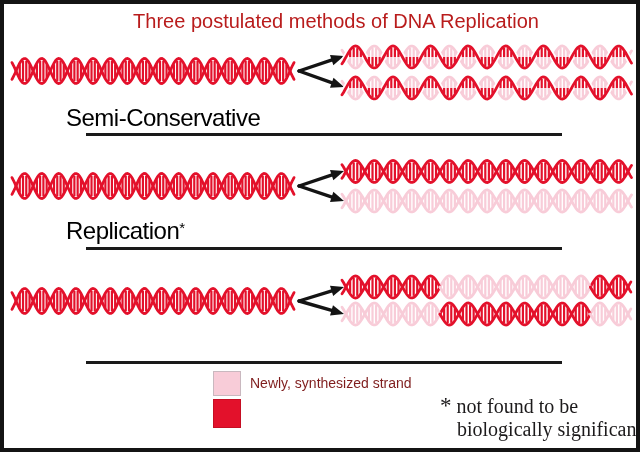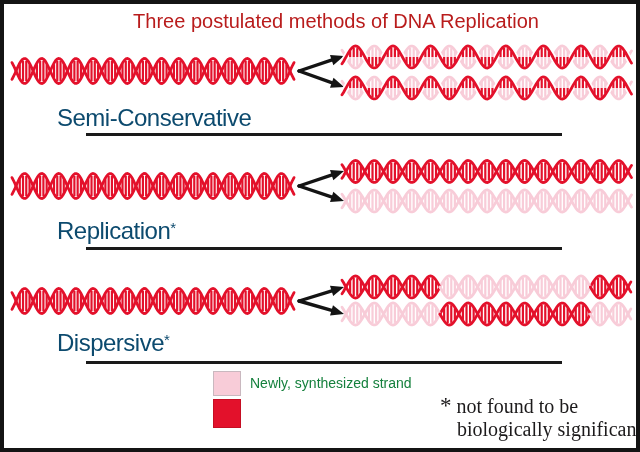--- a/index.html
+++ b/index.html
@@ -9,31 +9,31 @@
   }
   .border-overlay{
     position:absolute;inset:0;border:4px solid #141414;z-index:6;pointer-events:none;
   }
   .title{
     position:absolute;top:10px;left:0;width:100%;text-align:center;
     font-family:Liberation Sans, sans-serif;font-size:20px;color:#b91c1c;margin-left:16px;
   }
   #diagram-svg{position:absolute;left:0;top:0;}
   .section-label{
-    position:absolute;left:57px;font-size:24px;letter-spacing:-0.5px;
-    color:#0c4a6e;line-height:1;white-space:nowrap;
+    position:absolute;left:66px;font-size:24px;letter-spacing:-0.5px;
+    color:#000000;line-height:1;white-space:nowrap;
   }
   .section-label sup{font-size:15px;vertical-align:6px;letter-spacing:0;}
   .label-1{top:106px}.label-2{top:219px}.label-3{top:331px}
   .underline{position:absolute;left:86px;width:476px;height:3px;background:#1a1a1a;}
   .ul-1{top:133px}.ul-2{top:247px}.ul-3{top:361px}
   .legend-swatch{position:absolute;left:213px;width:28px;box-sizing:border-box;}
   .swatch-pink{top:371px;height:25px;border:1px solid #c9b8bf;}
   .swatch-red{top:399px;height:29px;border:1px solid #c50e23;}
-  .legend-label{position:absolute;font-size:14px;color:#15803d;white-space:nowrap;}
+  .legend-label{position:absolute;font-size:14px;color:#7f1d1d;white-space:nowrap;}
   .legend-label-1{left:250px;top:375px}
   .legend-label-2{left:256px;top:406px}
   .footnote{
     position:absolute;left:440px;top:394px;font-family:"Liberation Serif",serif;
     font-size:20px;line-height:23px;color:#1c1a1b;white-space:nowrap;
   }
   .footnote .star{font-size:23px;}
   .fn-line2{margin-left:17px;}
 </style>
 </head>
@@ -787,21 +787,20 @@
     </svg>
 
   <div class="title">Three postulated methods of DNA Replication</div>
 
   <div class="section-label label-1"><span>Semi-Conservative</span><sup></sup></div>
   <div class="underline ul-1"></div>
 
   <div class="section-label label-2"><span>Replication</span><sup>*</sup></div>
   <div class="underline ul-2"></div>
 
-  <div class="section-label label-3"><span>Dispersive</span><sup>*</sup></div>
   <div class="underline ul-3"></div>
 
   <div class="legend-swatch swatch-pink" id="legend-swatch-0" style="background: rgb(248, 204, 216);"></div>
   <div class="legend-label legend-label-1">Newly, synthesized strand</div>
 
   <div class="legend-swatch swatch-red" id="legend-swatch-1" style="background: rgb(227, 17, 43);"></div>
 
   <div class="footnote">
     <div class="fn-line1"><span class="star">*</span> <span>not found to be</span></div>
     <div class="fn-line2">biologically significant</div>

